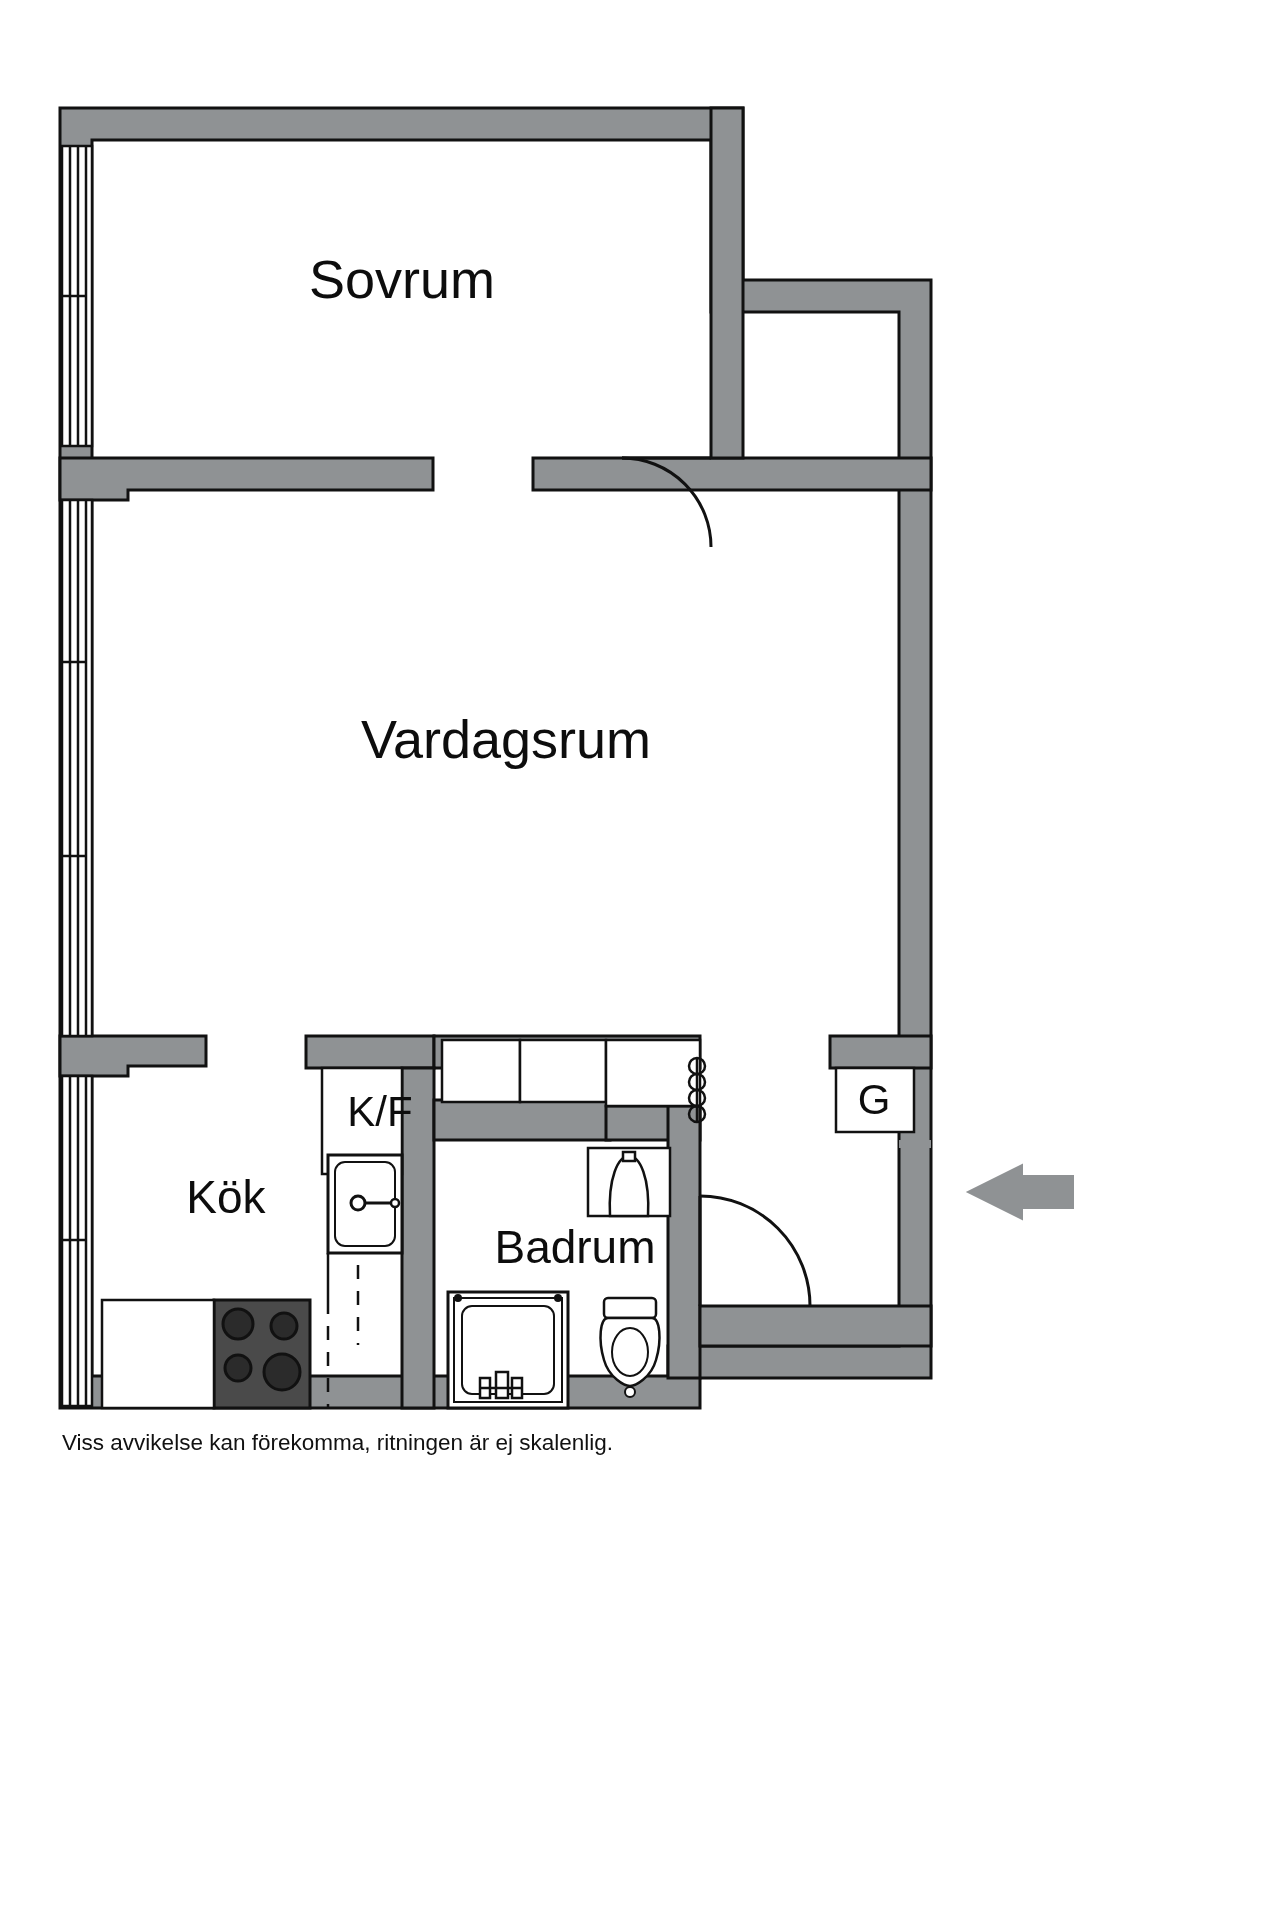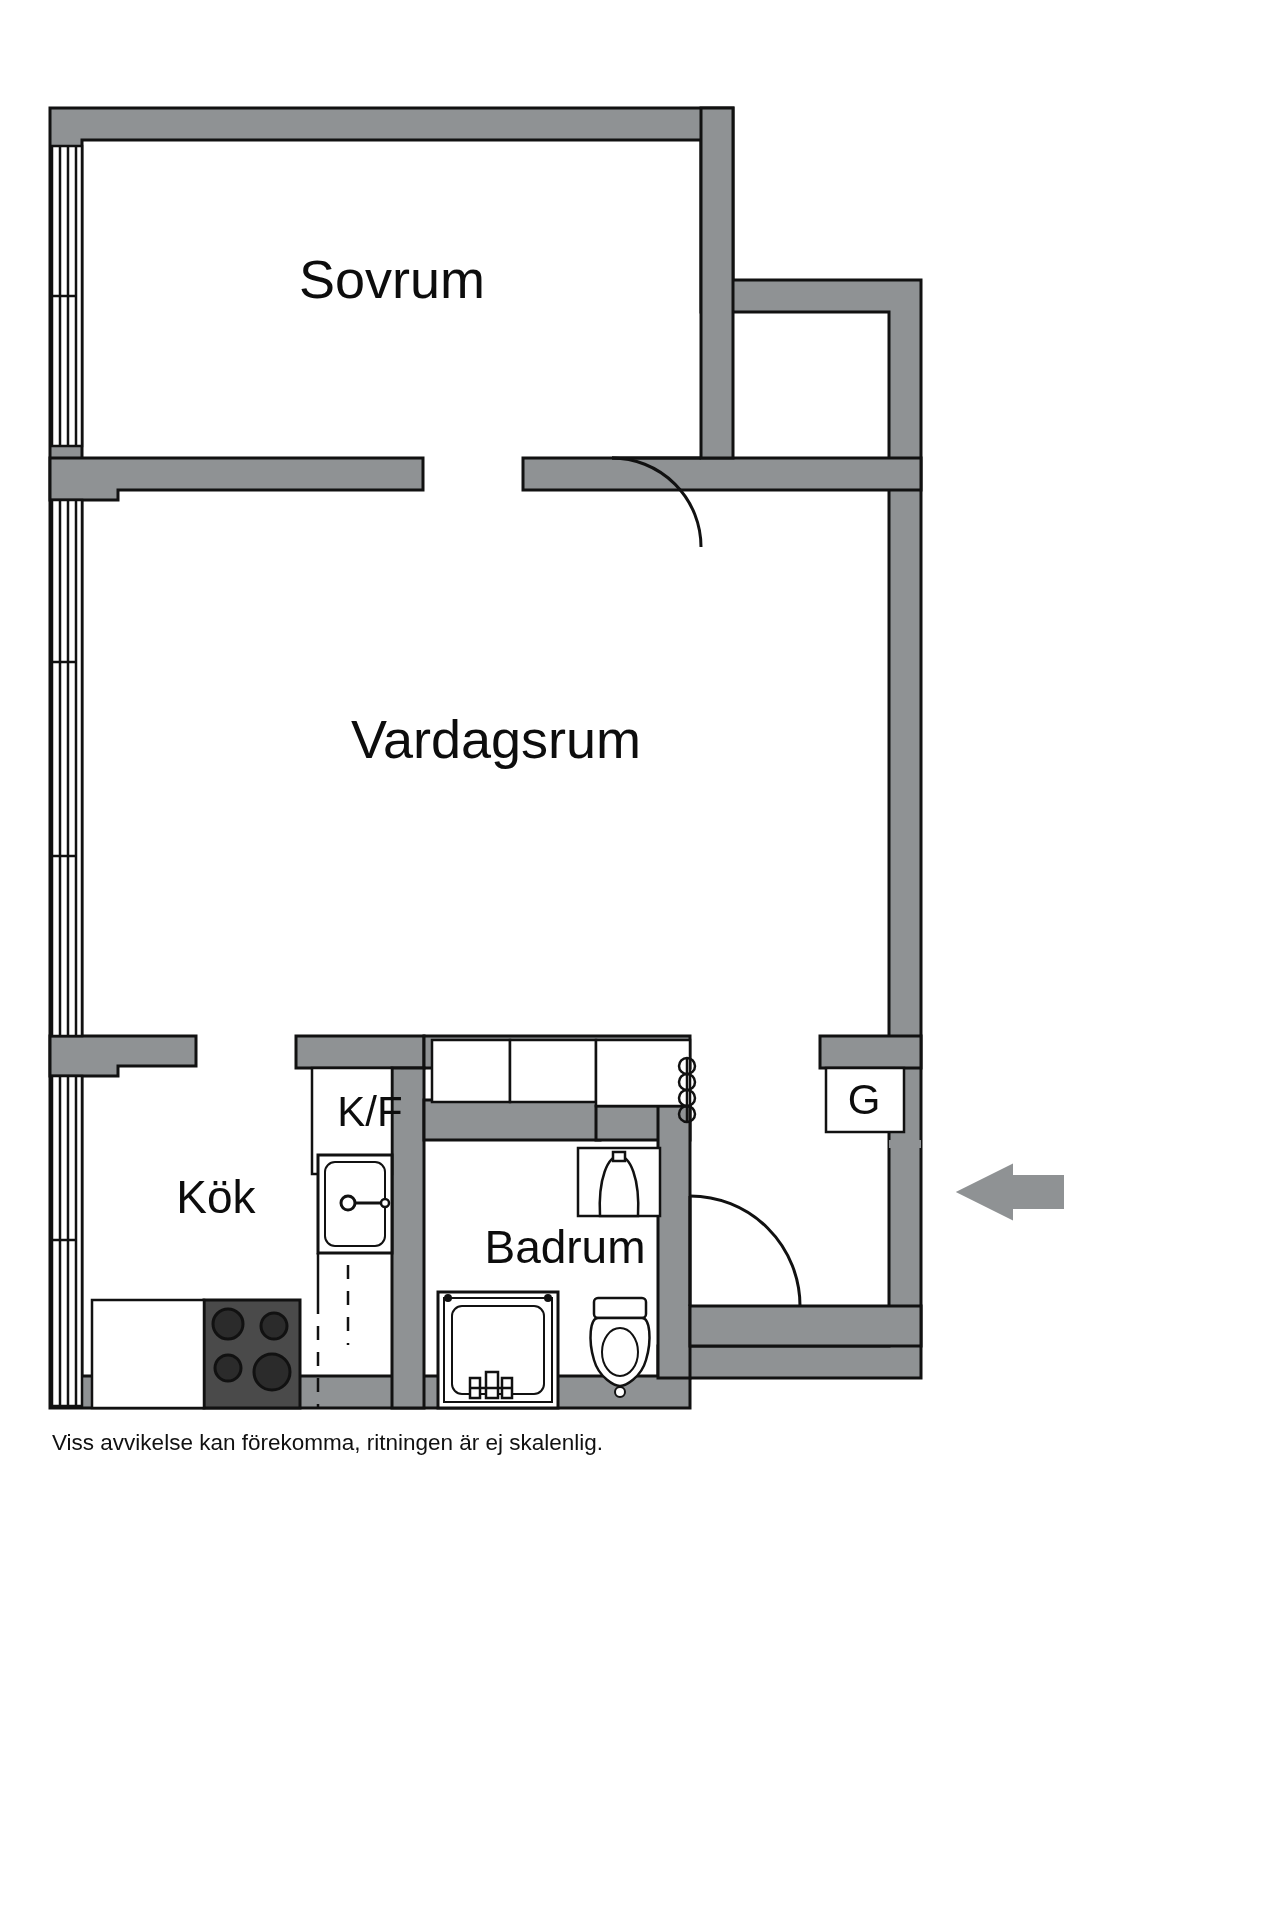--- a/index.html
+++ b/index.html
@@ -9,21 +9,21 @@
   }
   body {
     width: 1280px;
     height: 1920px;
     font-family: "Liberation Sans", sans-serif;
     position: relative;
     overflow: hidden;
   }
   #plan-wrap {
     position: absolute;
-    left: 0;
+    left: 10px;
     top: 0;
     width: 1069px;
     height: 1920px;
   }
   svg#floorplan {
     display: block;
     width: 1280px;
     height: 1920px;
   }
   .room-label {

